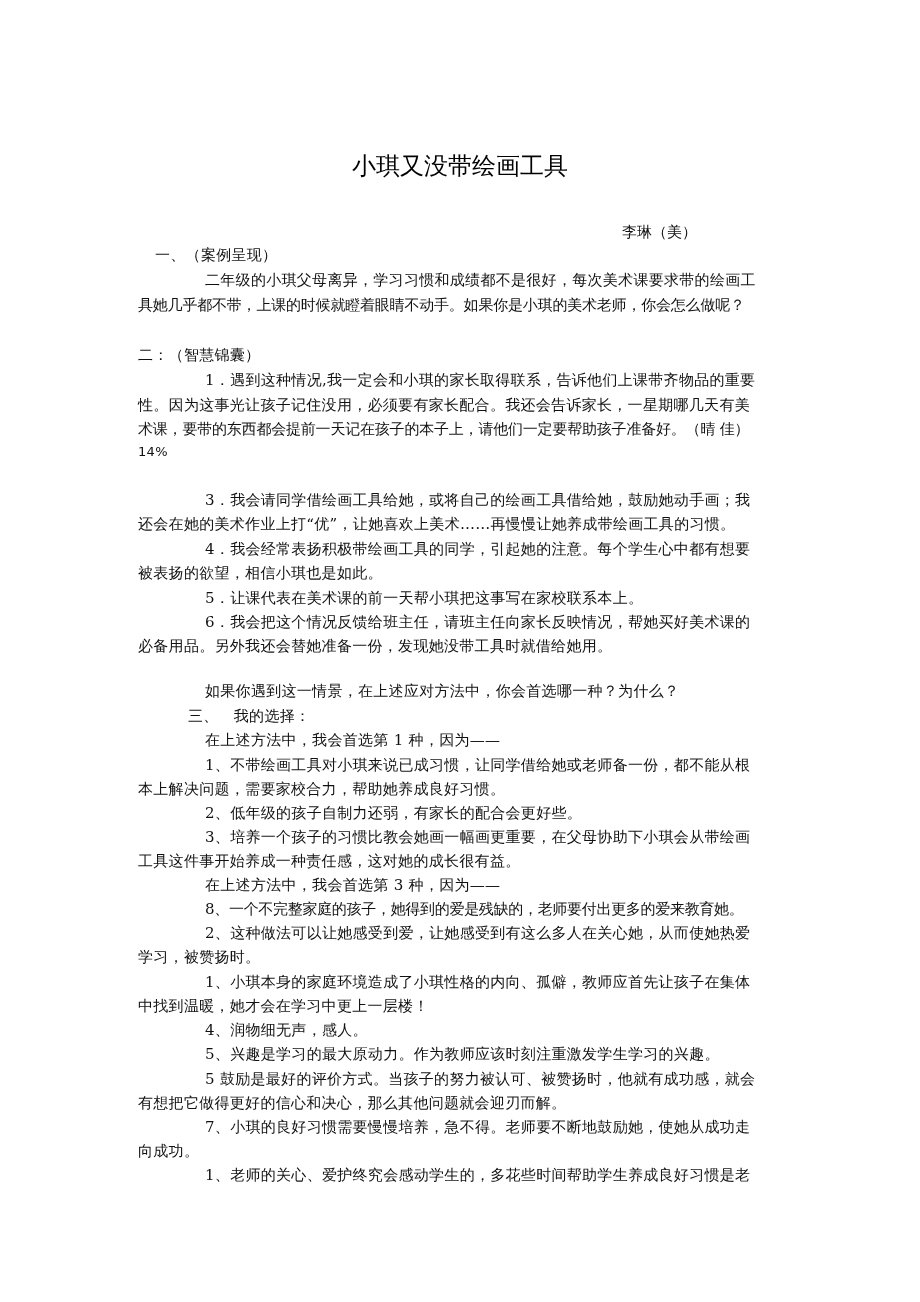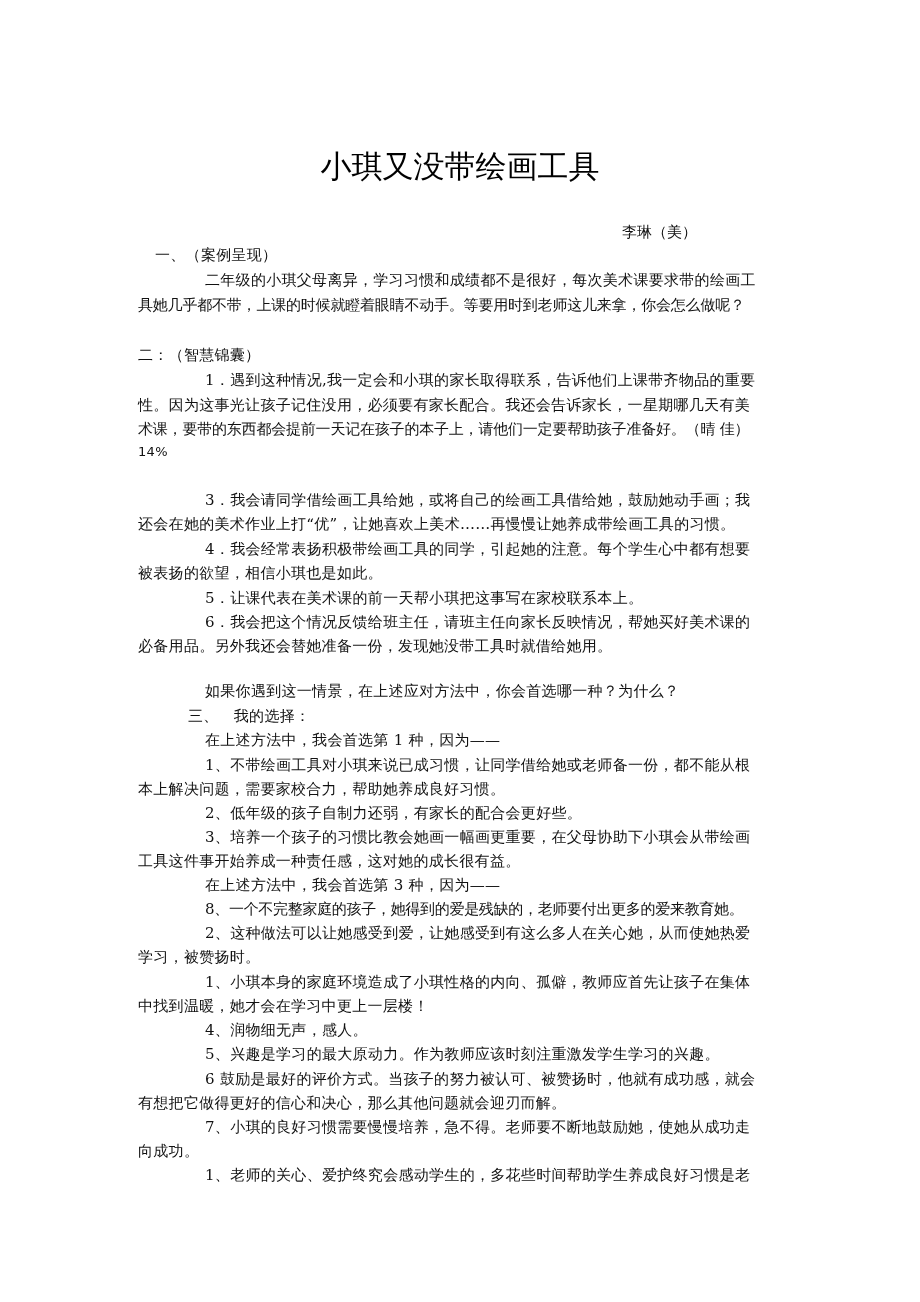--- a/index.html
+++ b/index.html
@@ -1,38 +1,38 @@
 <!DOCTYPE html>
 <html><head>
   <meta charset="utf-8">
   <style>
     html, body { margin: 0; padding: 0; background: #ffffff; }
     body { width: 920px; height: 1302px; position: relative; overflow: hidden;
            font-family: "DejaVu Serif", "Liberation Serif", serif; color: #111; }
     .page { position: absolute; left: 0; top: 0; width: 920px; height: 1302px; background: #fff; }
     .title { position: absolute; top: 142px; left: 0; width: 920px; text-align: center;
-             font-family: "DejaVu Sans", "Liberation Sans", sans-serif; font-size: 31px; line-height: 48px; color: #000; letter-spacing: 0px; }
+             font-family: "DejaVu Sans", "Liberation Sans", sans-serif; font-size: 24px; line-height: 48px; color: #000; letter-spacing: 0px; }
     .author { position: absolute; top: 222px; left: 622px; font-size: 15px; line-height: 20px; }
     .ln { position: absolute; left: 138px; width: 650px; font-size: 15px; line-height: 20px; white-space: nowrap; letter-spacing: 0.3px; }
     .ind { left: 205px; width: 583px; }
     .h1 { left: 155px; }
     .h2 { left: 138px; }
     .h3 { left: 188px; }
     .sans { font-family: "DejaVu Sans", "Liberation Sans", sans-serif; }
   </style>
 </head>
 <body>
 
 <div class="page">
   <div class="title">小琪又没带绘画工具</div>
   <div class="author">李琳（美）</div>
 
   <div class="ln h1" style="top:245px">一、（案例呈现）</div>
   <div class="ln ind" style="top:270px">二年级的小琪父母离异，学习习惯和成绩都不是很好，每次美术课要求带的绘画工</div>
-  <div class="ln" style="top:295px; letter-spacing:-0.2px">具她几乎都不带，上课的时候就瞪着眼睛不动手。等要用时到老师这儿来拿，你会怎么做呢？</div>
+  <div class="ln" style="top:295px; letter-spacing:-0.2px">具她几乎都不带，上课的时候就瞪着眼睛不动手。如果你是小琪的美术老师，你会怎么做呢？</div>
 
   <div class="ln h2" style="top:345px">二：（智慧锦囊）</div>
   <div class="ln ind" style="top:370px">1．遇到这种情况,我一定会和小琪的家长取得联系，告诉他们上课带齐物品的重要</div>
   <div class="ln" style="top:395px">性。因为这事光让孩子记住没用，必须要有家长配合。我还会告诉家长，一星期哪几天有美</div>
   <div class="ln" style="top:419px; letter-spacing:-0.2px">术课，要带的东西都会提前一天记在孩子的本子上，请他们一定要帮助孩子准备好。（晴  佳）</div>
   <div class="ln sans" style="top:442px; font-size:13px">14%</div>
   <div class="ln ind" style="top:490px">3．我会请同学借绘画工具给她，或将自己的绘画工具借给她，鼓励她动手画；我</div>
   <div class="ln" style="top:514px">还会在她的美术作业上打“优”，让她喜欢上美术……再慢慢让她养成带绘画工具的习惯。</div>
   <div class="ln ind" style="top:539px">4．我会经常表扬积极带绘画工具的同学，引起她的注意。每个学生心中都有想要</div>
   <div class="ln" style="top:563px">被表扬的欲望，相信小琪也是如此。</div>
@@ -50,18 +50,18 @@
   <div class="ln ind" style="top:827px">3、培养一个孩子的习惯比教会她画一幅画更重要，在父母协助下小琪会从带绘画</div>
   <div class="ln" style="top:851px">工具这件事开始养成一种责任感，这对她的成长很有益。</div>
   <div class="ln ind" style="top:875px">在上述方法中，我会首选第 3 种，因为——</div>
   <div class="ln ind" style="top:899px; letter-spacing:-0.3px">8、一个不完整家庭的孩子，她得到的爱是残缺的，老师要付出更多的爱来教育她。</div>
   <div class="ln ind" style="top:923px">2、这种做法可以让她感受到爱，让她感受到有这么多人在关心她，从而使她热爱</div>
   <div class="ln" style="top:947px">学习，被赞扬时。</div>
   <div class="ln ind" style="top:972px">1、小琪本身的家庭环境造成了小琪性格的内向、孤僻，教师应首先让孩子在集体</div>
   <div class="ln" style="top:996px">中找到温暖，她才会在学习中更上一层楼！</div>
   <div class="ln ind" style="top:1020px">4、润物细无声，感人。</div>
   <div class="ln ind" style="top:1044px">5、兴趣是学习的最大原动力。作为教师应该时刻注重激发学生学习的兴趣。</div>
-  <div class="ln ind" style="top:1069px">6 鼓励是最好的评价方式。当孩子的努力被认可、被赞扬时，他就有成功感，就会</div>
+  <div class="ln ind" style="top:1069px">5 鼓励是最好的评价方式。当孩子的努力被认可、被赞扬时，他就有成功感，就会</div>
   <div class="ln" style="top:1093px">有想把它做得更好的信心和决心，那么其他问题就会迎刃而解。</div>
   <div class="ln ind" style="top:1117px">7、小琪的良好习惯需要慢慢培养，急不得。老师要不断地鼓励她，使她从成功走</div>
   <div class="ln" style="top:1141px">向成功。</div>
   <div class="ln ind" style="top:1165px">1、老师的关心、爱护终究会感动学生的，多花些时间帮助学生养成良好习惯是老</div>
 </div>
 
 </body></html>

